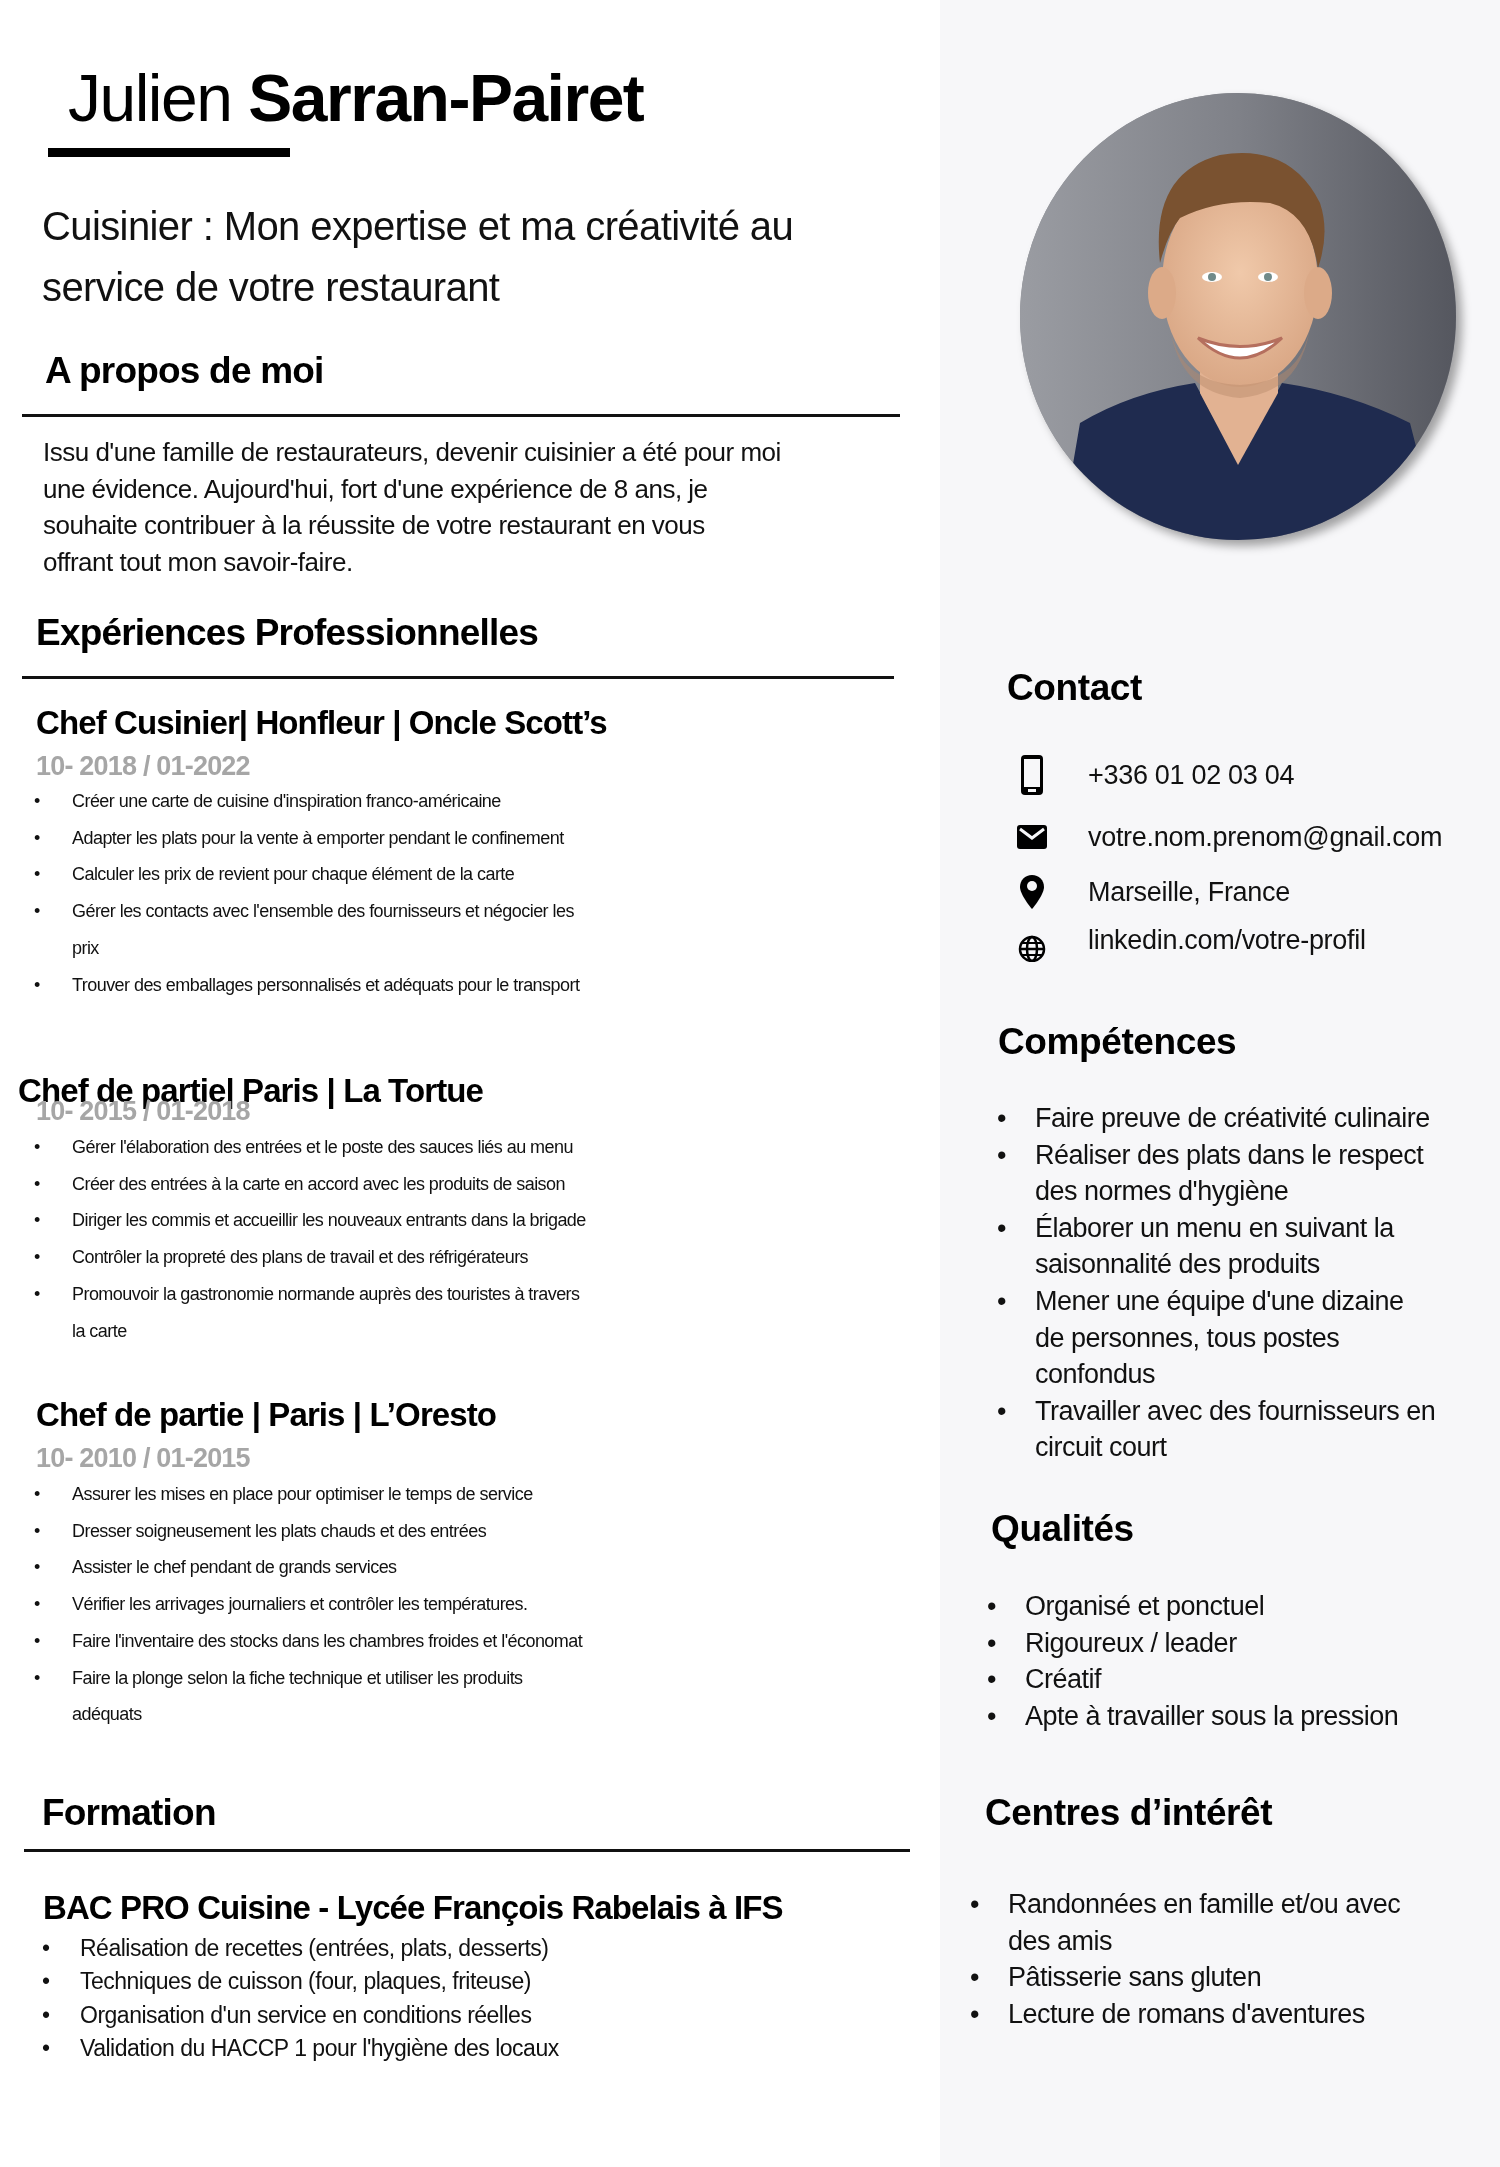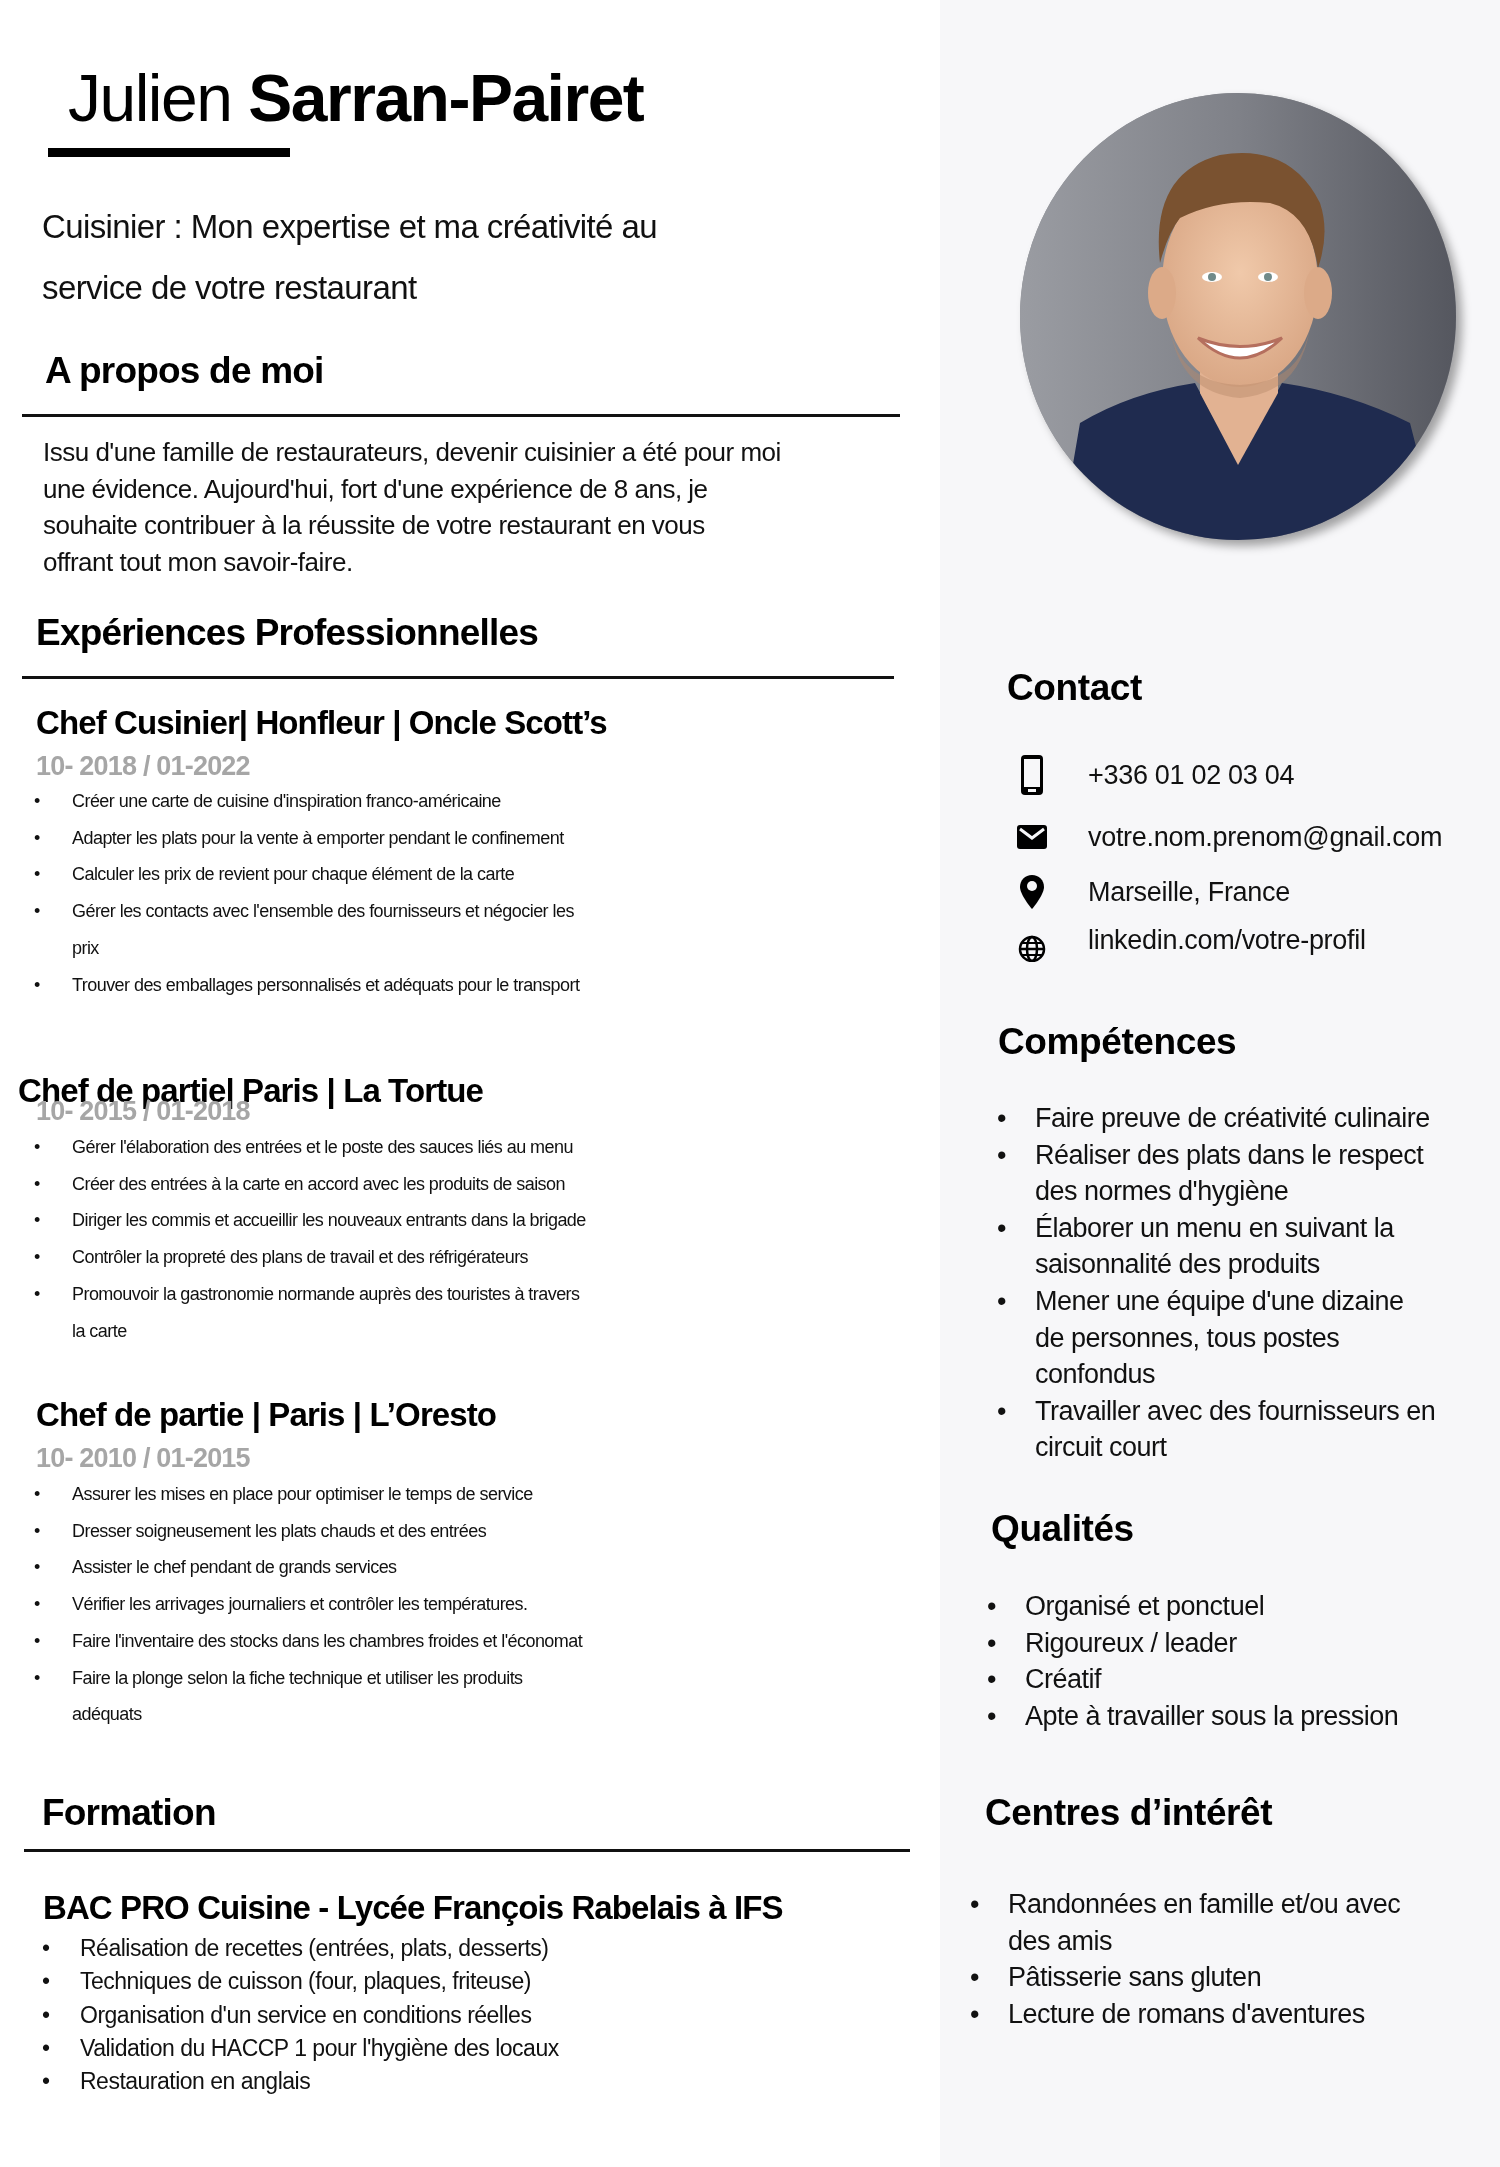--- a/index.html
+++ b/index.html
@@ -8,21 +8,21 @@
 
   .sidebar { position: absolute; left: 940px; top: 0; width: 560px; height: 2167px; background: #f7f7f9; }
 
   .abs { position: absolute; white-space: nowrap; }
 
   
   .name { left: 44px; top: 58px; font-size: 66px; line-height: 80px; letter-spacing: -1.5px; }
   .name .first { font-weight: 400; margin-left: 24px; }
   .name .last { font-weight: 700; }
   .name-bar { position: absolute; left: 48px; top: 148px; width: 242px; height: 9px; background: #000; }
-  .subtitle { left: 42px; top: 196px; font-size: 33px; line-height: 61px; white-space: pre-line; letter-spacing: -0.6px; color: #111; }
+  .subtitle { left: 42px; top: 196px; font-size: 40px; line-height: 61px; white-space: pre-line; letter-spacing: -0.6px; color: #111; }
 
   
   .h-section { font-size: 37px; font-weight: 700; letter-spacing: -0.8px; line-height: 46px; }
   .rule { position: absolute; height: 3px; background: #111; }
 
   .para { font-size: 26px; line-height: 36.7px; white-space: pre-line; letter-spacing: -0.5px; color: #111; }
 
   .job-title { font-size: 33px; font-weight: 700; letter-spacing: -0.9px; line-height: 40px; }
   .job-date { font-size: 27px; font-weight: 700; color: #a6a6a6; letter-spacing: -0.8px; line-height: 36px; }
 
@@ -105,21 +105,20 @@
 </ul>
 
 <div class="abs h-section" style="left:42px; top:1790px;">Formation</div>
 <div class="rule" style="left:24px; top:1849px; width:886px;"></div>
 <div class="abs edu-title" style="left:43px; top:1888px;">BAC PRO Cuisine - Lycée François Rabelais à IFS</div>
 <ul class="bullets edu-bullets" style="left:42px; top:1932px;">
   <li>Réalisation de recettes (entrées, plats, desserts)</li>
   <li>Techniques de cuisson (four, plaques, friteuse)</li>
   <li>Organisation d'un service en conditions réelles</li>
   <li>Validation du HACCP 1 pour l'hygiène des locaux</li>
-  <li>Restauration en anglais</li>
 </ul>
 
 <div class="photo" title="Portrait photo">
   <svg width="436" height="447" viewBox="0 0 436 447">
     <defs>
       <linearGradient id="bg" x1="0" y1="0" x2="1" y2="0">
         <stop offset="0" stop-color="#9a9ca2"></stop>
         <stop offset="0.5" stop-color="#7f8188"></stop>
         <stop offset="1" stop-color="#55575f"></stop>
       </linearGradient>

